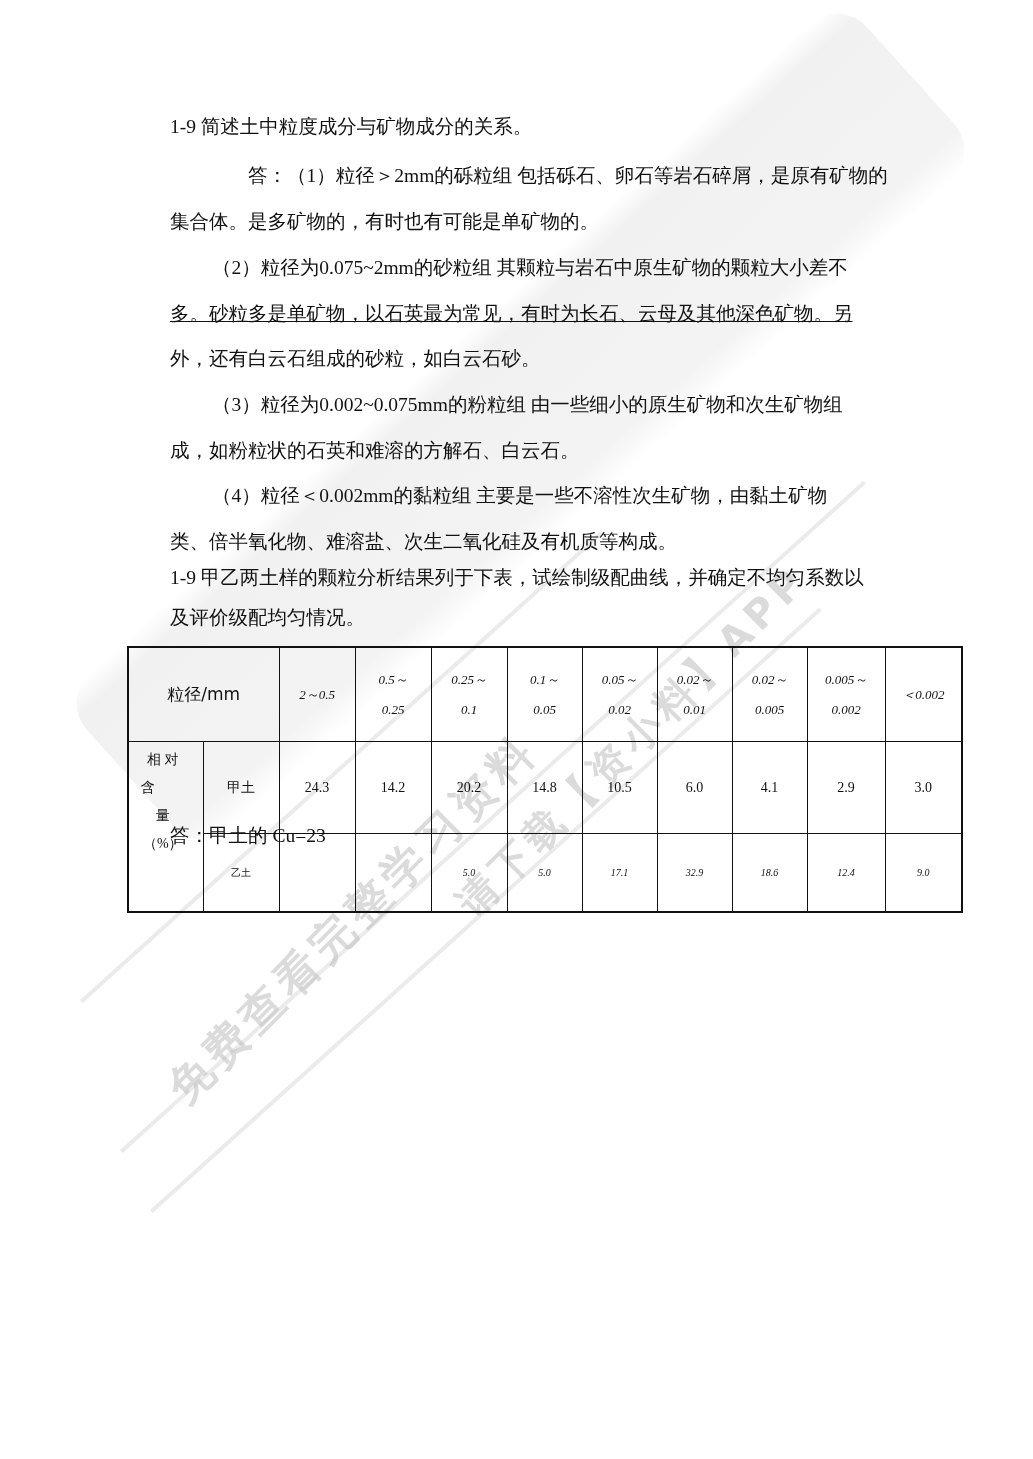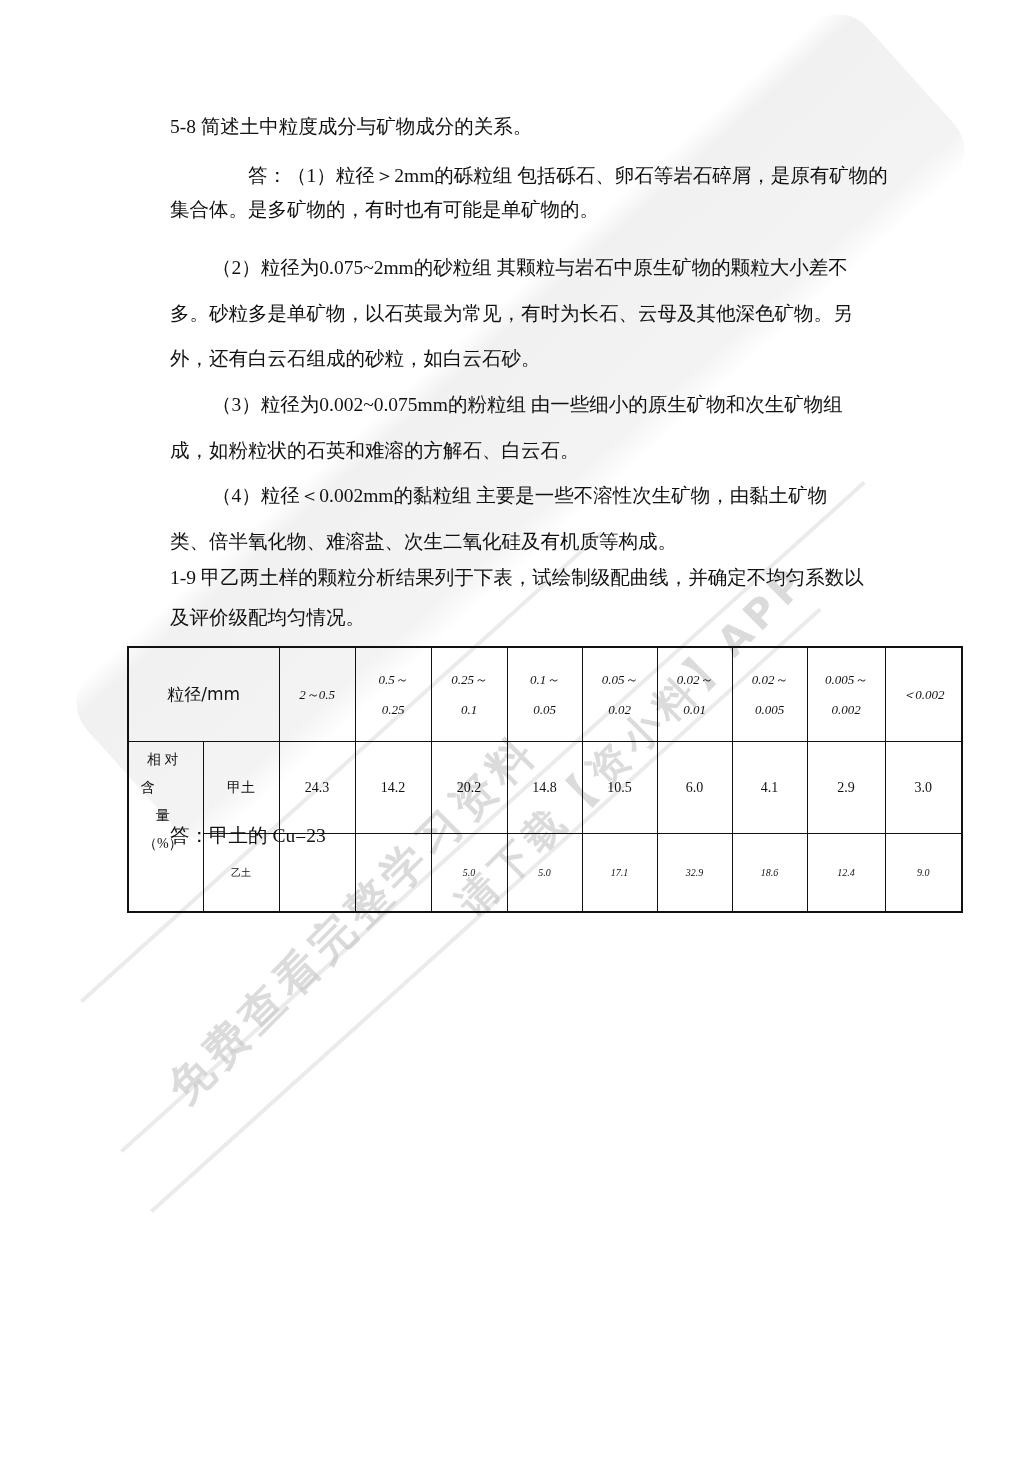--- a/index.html
+++ b/index.html
@@ -44,26 +44,26 @@
 <div class="page">
 
   <div class="wm-stroke"></div>
   <div class="wm-line" style="left:120px;top:1150px;width:1000px;"></div>
   <div class="wm-line" style="left:150px;top:1210px;width:900px;"></div>
   <div class="wm-line" style="left:80px;top:1000px;width:700px;"></div>
   <div class="wm-text wm-1">免费查看完整学习资料</div>
   <div class="wm-text wm-2">请下载【资小料】APP</div>
 
   <div class="content">
-    <div class="line" style="left:170px;top:115px;">5-8 简述土中粒度成分与矿物成分的关系。</div>
+    <div class="line" style="left:170px;top:115px;">1-9 简述土中粒度成分与矿物成分的关系。</div>
 
     <div class="line" style="left:212px;top:164px;margin-left:36px;">答：（1）粒径＞2mm的砾粒组  包括砾石、卵石等岩石碎屑，是原有矿物的</div>
-    <div class="line" style="left:170px;top:198px;">集合体。是多矿物的，有时也有可能是单矿物的。</div>
+    <div class="line" style="left:170px;top:210px;">集合体。是多矿物的，有时也有可能是单矿物的。</div>
     <div class="line" style="left:212px;top:256px;">（2）粒径为0.075~2mm的砂粒组  其颗粒与岩石中原生矿物的颗粒大小差不</div>
-    <div class="line" style="left:170px;top:302px;">多。砂粒多是单矿物，以石英最为常见，有时为长石、云母及其他深色矿物。另</div>
+    <div class="line" style="left:170px;top:302px;text-decoration:underline;">多。砂粒多是单矿物，以石英最为常见，有时为长石、云母及其他深色矿物。另</div>
     <div class="line" style="left:170px;top:347px;">外，还有白云石组成的砂粒，如白云石砂。</div>
     <div class="line" style="left:212px;top:393px;">（3）粒径为0.002~0.075mm的粉粒组  由一些细小的原生矿物和次生矿物组</div>
     <div class="line" style="left:170px;top:439px;">成，如粉粒状的石英和难溶的方解石、白云石。</div>
     <div class="line" style="left:212px;top:484px;">（4）粒径＜0.002mm的黏粒组  主要是一些不溶性次生矿物，由黏土矿物</div>
     <div class="line" style="left:170px;top:530px;">类、倍半氧化物、难溶盐、次生二氧化硅及有机质等构成。</div>
 
     <div class="line" style="left:170px;top:566px;">1-9 甲乙两土样的颗粒分析结果列于下表，试绘制级配曲线，并确定不均匀系数以</div>
     <div class="line" style="left:170px;top:606px;">及评价级配均匀情况。</div>
   </div>
 

